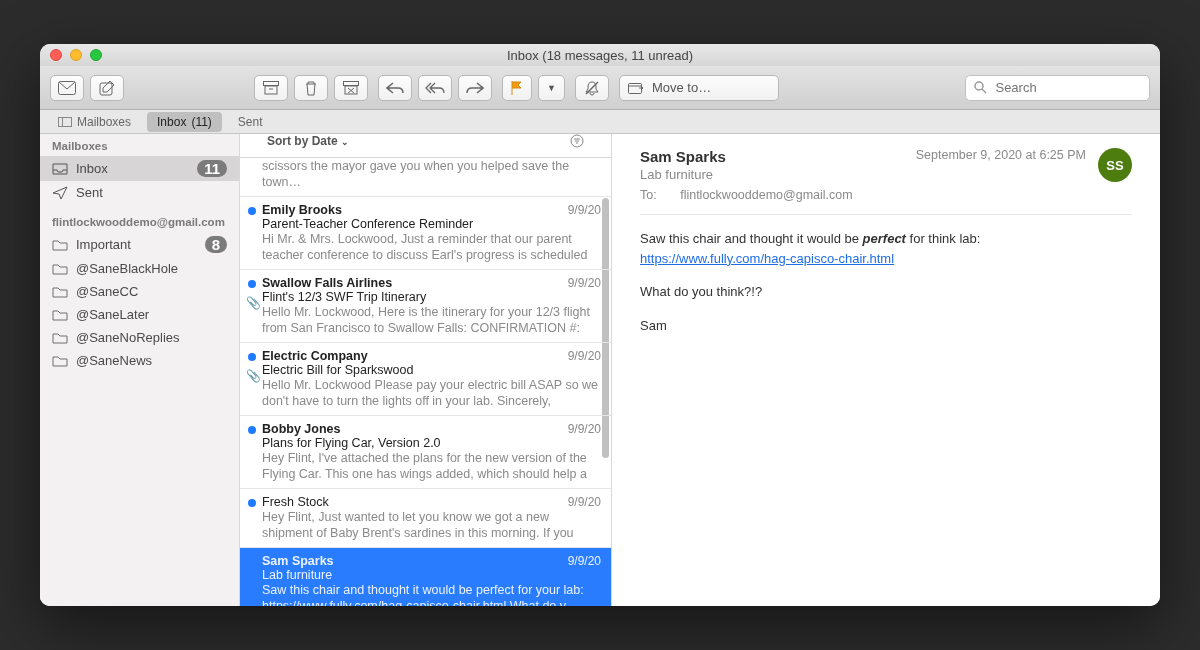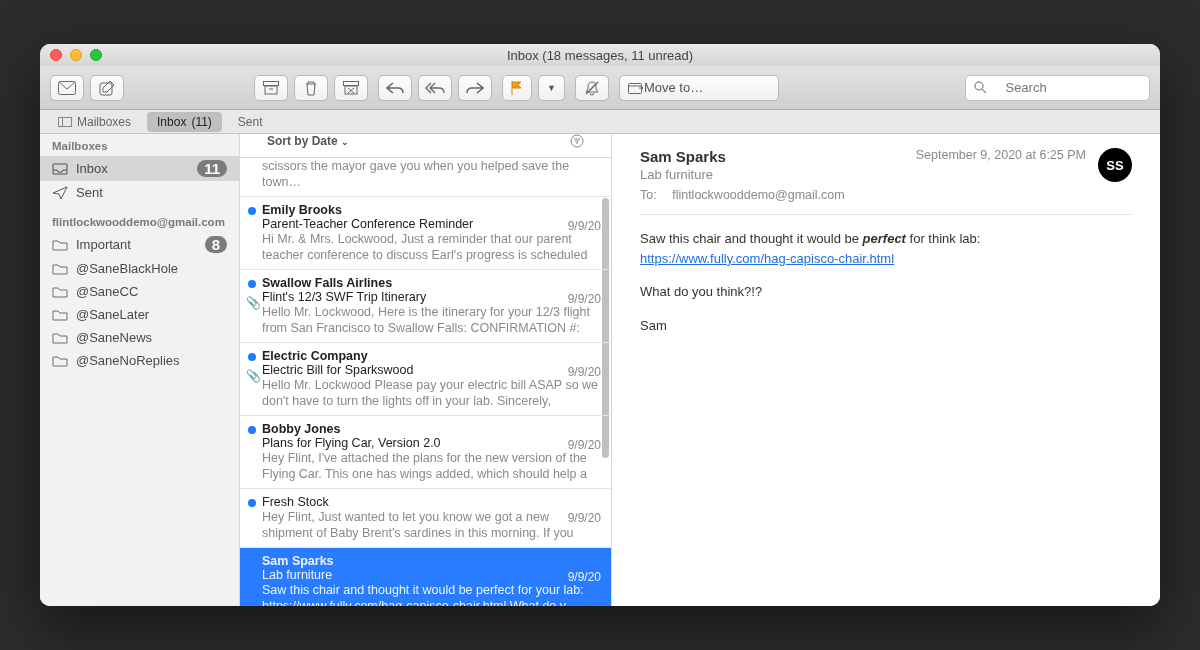--- a/index.html
+++ b/index.html
@@ -57,27 +57,27 @@
     display:flex; align-items:center; justify-content:center;
     color:#555;
     font-size: 14px;
   }
   .tbtn.wide { min-width: 28px; padding: 0 8px; }
   .tgroup { display:flex; gap: 6px; }
   .moveto {
     height: 26px; display:flex; align-items:center;
     background: linear-gradient(#fdfdfd,#f1f1f1);
     border: 1px solid #b8b8b8; border-radius: 5px;
-    padding: 0 8px; width: 160px;
+    padding: 0 8px; gap: 8px; width: 160px;
     color:#555;
   }
   .searchbox {
     flex: 1; max-width: 300px; height: 26px;
     background:#fff; border:1px solid #c0c0c0; border-radius:5px;
-    display:flex; align-items:center; padding: 0 8px; color:#888; gap:18px;
+    display:flex; align-items:center; padding: 0 8px; color:#888; gap:8px;
   }
   .searchbox input { border:none; outline:none; width:100%; font-size:13px; background:transparent; }
   .spacer { flex:1; }
 
   .tabbar {
     height: 24px;
     background: #e8e8e8;
     border-bottom: 1px solid #c6c6c6;
     display:flex; align-items:center;
     padding: 0 8px; gap: 6px;
@@ -107,40 +107,40 @@
     height: 24px; border-bottom:1px solid #d8d8d8;
     display:flex; align-items:flex-start; padding: 0 27px; justify-content:space-between;
     color:#555; font-weight:600; font-size:12px;
   }
   .msglist { flex:1; overflow-y:auto; position:relative; }
   .msg {
     border-bottom:1px solid #e5e5e5; padding: 6px 10px 6px 22px;
     position:relative; font-size:12.5px; color:#444;
   }
   .msg .from { font-weight:700; color:#222; }
-  .msg .date { position:absolute; right:10px; top:22px; color:#888; font-size:12px;}
+  .msg .date { position:absolute; right:10px; top:6px; color:#888; font-size:12px;}
   .msg .subj { color:#222; }
   .msg .prev { color:#8a8a8a; line-height:1.3; max-height: 32px; overflow:hidden; }
   .msg .dot { position:absolute; left:8px; top:10px; width:8px; height:8px; border-radius:50%; background:#1e7bff;}
   .msg .clip { position:absolute; left:6px; top:26px; color:#8a8a8a; font-size:12px;}
   .msg.selected { background:#2a7cff; color:#fff; }
   .msg.selected .from, .msg.selected .subj, .msg.selected .date, .msg.selected .prev { color:#eaf2ff; }
   .msg.truncated { padding-top:0; }
   .msg.truncated .prev { color:#8a8a8a; }
 
   .reader {
     flex:1; padding: 14px 28px; overflow-y:auto; color:#333; position:relative;
   }
   .rheader { display:flex; justify-content:space-between; align-items:flex-start; border-bottom:1px solid #e5e5e5; padding-bottom:12px; margin-bottom:14px;}
   .rheader .who { font-size:15px; font-weight:700; }
   .rheader .sub { color:#8a8a8a; margin-top:2px; }
   .rheader .to { color:#8a8a8a; margin-top:6px; font-size:12.5px;}
-  .rheader .to .tolabel { color:#8a8a8a; margin-right:12px;}
+  .rheader .to .tolabel { color:#8a8a8a; margin-right:20px;}
   .rheader .when { color:#8a8a8a; font-size:12.5px; white-space:nowrap; }
-  .avatar { width:34px; height:34px; border-radius:50%; background:#000000; color:#fff; display:flex; align-items:center; justify-content:center; font-weight:600; margin-left:12px;}
+  .avatar { width:34px; height:34px; border-radius:50%; background:#4d7c0f; color:#fff; display:flex; align-items:center; justify-content:center; font-weight:600; margin-left:12px;}
   .rbody { font-size:13px; line-height:1.5; }
   .rbody a { color:#1e6ee8; text-decoration:underline; }
   .rbody p { margin-bottom: 14px; }
 
   .scrollthumb {
     position:absolute; right:2px; top:40px; width:7px; height:260px;
     background:#c0c0c0; border-radius:4px;
   }
 
   svg { display:block; }
@@ -326,29 +326,29 @@
               </svg>
             </span>
             <span>@SaneLater</span>
           </div>
           <div class="sbitem">
             <span class="ic">
               <svg width="16" height="12" viewBox="0 0 16 12">
                 <path d="M1 2 H6 L8 4 H15 V11 H1 Z" fill="none" stroke="#707070"></path>
               </svg>
             </span>
+            <span>@SaneNoReplies</span>
+          </div>
+          <div class="sbitem">
+            <span class="ic">
+              <svg width="16" height="12" viewBox="0 0 16 12">
+                <path d="M1 2 H6 L8 4 H15 V11 H1 Z" fill="none" stroke="#707070"></path>
+              </svg>
+            </span>
             <span>@SaneNews</span>
-          </div>
-          <div class="sbitem">
-            <span class="ic">
-              <svg width="16" height="12" viewBox="0 0 16 12">
-                <path d="M1 2 H6 L8 4 H15 V11 H1 Z" fill="none" stroke="#707070"></path>
-              </svg>
-            </span>
-            <span>@SaneNoReplies</span>
           </div>
         </div>
     </div>
 
     <div class="listcol">
       <div class="sortbar">
         <span><span>Sort by Date</span> <span style="font-size:9px;">⌄</span></span>
         <span>
           <svg width="14" height="14" viewBox="0 0 14 14">
               <circle cx="7" cy="7" r="6" fill="none" stroke="#888"></circle>

